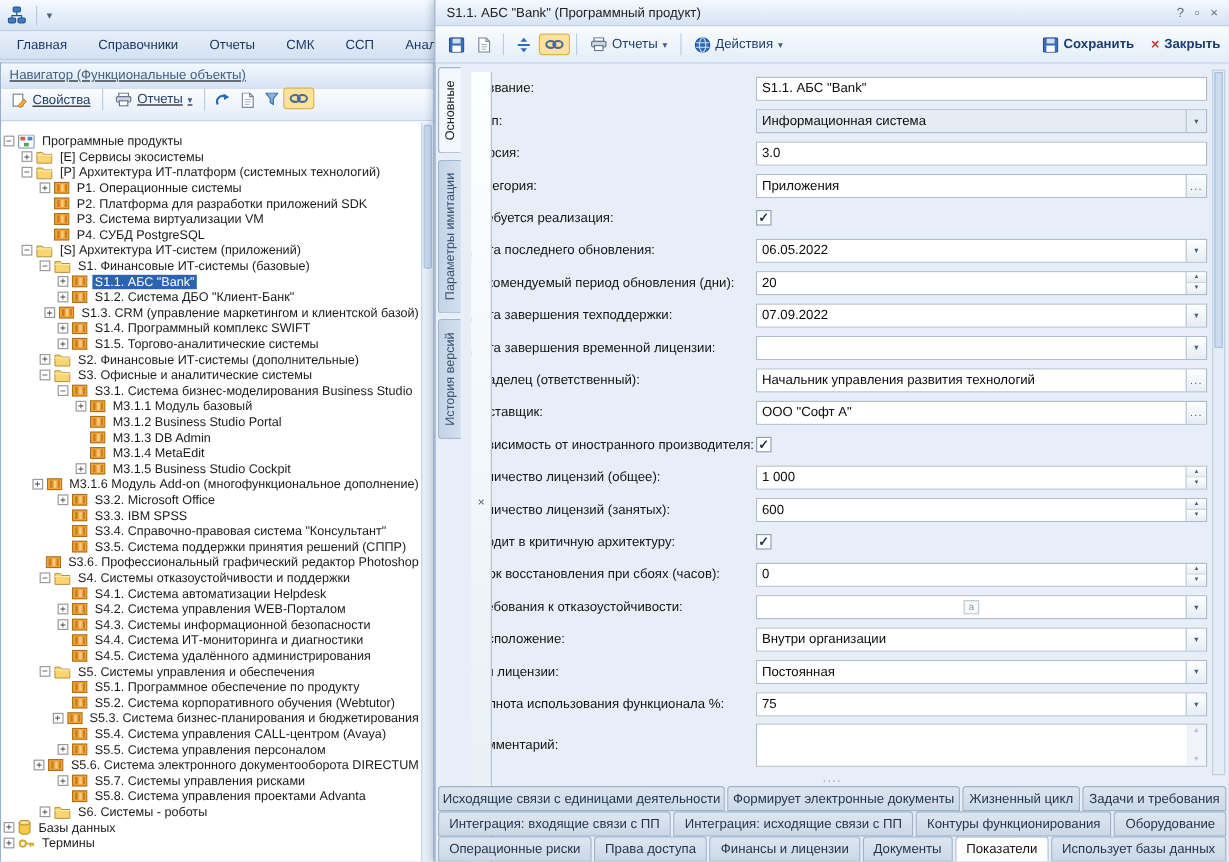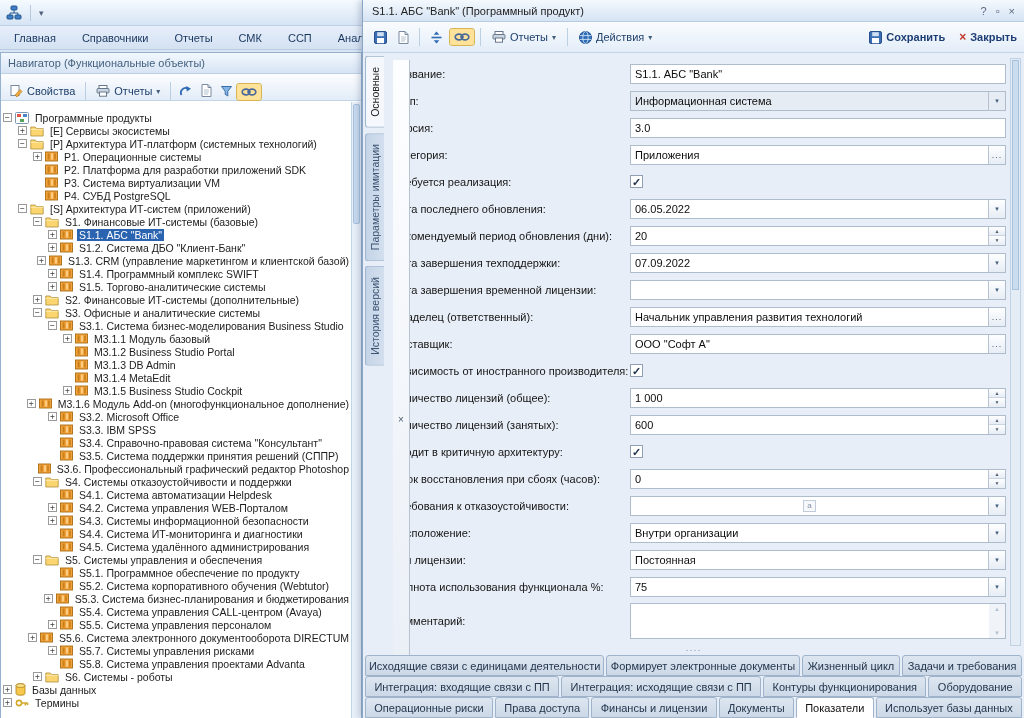--- a/index.html
+++ b/index.html
@@ -12,26 +12,26 @@
   .left { position:absolute; left:0; top:0; width:362px; height:718px; background:#d9e5f3; }
   .top-chrome { height:26px; background:linear-gradient(#f5faff,#d6e4f4);
     border-bottom:1px solid #bed0e6; display:flex; align-items:center; padding:0 6px; gap:8px; }
   .chrome-sep { width:1px; height:16px; background:#b7c9de; }
   .qat-arrow { color:#51647c; font-size:9px; }
   .menubar { height:24px; display:flex; align-items:center; gap:26px; padding:0 14px;
     background:linear-gradient(#e7effa,#d3e1f2); border-bottom:1px solid #b9cce4;
     white-space:nowrap; overflow:hidden; color:#17355e; }
   .menu-item { cursor:default; }
   .nav-panel { position:absolute; left:0; top:52px; width:362px; height:666px;
-    border:1px solid #96b1cf; border-bottom:none; background:#fff; }
+    border:1px solid #96b1cf; border-bottom:none; background:#fff;text-decoration:underline; }
   .nav-header { height:21px; background:linear-gradient(#f2f8fe,#d7e4f4);
     border-bottom:1px solid #bdd0e5; display:flex; align-items:center; padding:0 7px;
     color:#44617f; }
   .nav-toolbar { height:27px; background:linear-gradient(#fcfdff,#e2ecf7);
-    border-bottom:1px solid #c3d5e8; display:flex; align-items:flex-end; padding:0 3px; gap:1px; }
+    border-bottom:1px solid #c3d5e8; display:flex; align-items:flex-start; padding:0 3px; gap:1px; }
   .tb-btn { display:flex; align-items:center; gap:4px; padding:3px 6px; border-radius:2px; color:#1d3f6b; }
   .tb-ico { display:flex; align-items:center; justify-content:center; padding:3px 4px; border-radius:2px; }
   .tb-ico.hl, .ed-ico.hl { background:#ffe299; outline:1px solid #d8b553; }
   .tb-sep { width:1px; height:18px; background:#bccee2; margin:0 3px; }
   .arr { font-size:8px; color:#44607e; }
   .ico { display:inline-flex; align-items:center; }
 
   .tree { position:absolute; left:0; top:49px; bottom:0; right:10px; background:#fff;
     overflow:hidden; padding-top:9px; }
   .tree-row { height:13px; display:flex; align-items:center; white-space:nowrap; font-size:10.5px; }

